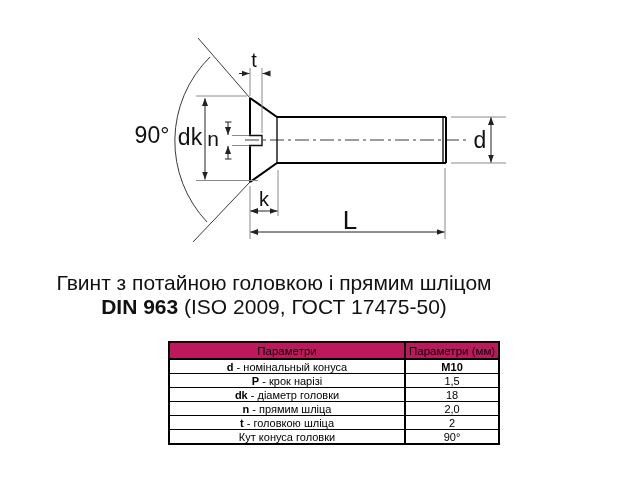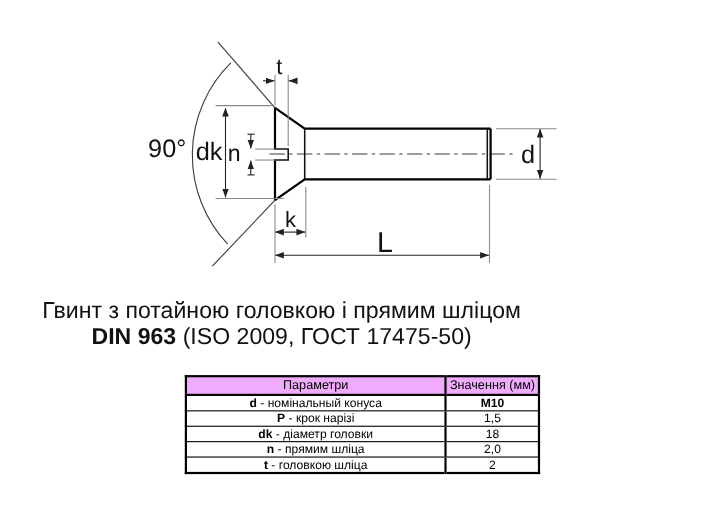--- a/index.html
+++ b/index.html
@@ -36,40 +36,41 @@
   
   .title-block {
     position: absolute;
     top: 271px;
     left: 0;
     width: 512px;
     text-align: center;
     font-size: 21px;
     line-height: 24px;
     color: #111;
+    padding-left: 18px;
   }
   .title-bold { font-weight: bold; }
   
   .spec-table {
     position: absolute;
     top: 341px;
     left: 168px;
     border-collapse: collapse;
     border: 2px solid #000;
     font-size: 11px;
     color: #000;
   }
   .spec-table th, .spec-table td {
     border: 1px solid #000;
     padding: 0 3px;
     text-align: center;
     white-space: nowrap;
   }
   .spec-table thead th {
-    background: #f0abfc;
+    background: #be185d;
     font-weight: normal;
     font-size: 11.5px;
     height: 15px;
     border-bottom: 2px solid #000;
   }
   .spec-table td { height: 13px; }
   .col-param { width: 228px; }
   .col-value { width: 72px; border-left: 2px solid #000 !important; }
   .p-prefix  { font-weight: bold; }
   .bold-val  { font-weight: bold; }
@@ -147,21 +148,21 @@
 
   <div class="title-block">
     <div>Гвинт з потайною головкою і прямим шліцом</div>
     <div><span class="title-bold">DIN 963</span><span> (ISO 2009, ГОСТ 17475-50)</span></div>
   </div>
 
   <table class="spec-table">
     <thead>
       <tr>
         <th class="col-param">Параметри</th>
-        <th class="col-value">Значення (мм)</th>
+        <th class="col-value">Параметри (мм)</th>
       </tr>
     </thead>
     <tbody>
       <tr>
         <td class="col-param"><span class="p-prefix">d</span><span> - номінальный конуса</span></td>
         <td class="col-value bold-val">M10</td>
       </tr>
       <tr>
         <td class="col-param"><span class="p-prefix">P</span><span> - крок нарізі</span></td>
         <td class="col-value">1,5</td>
@@ -171,16 +172,20 @@
         <td class="col-value">18</td>
       </tr>
       <tr>
         <td class="col-param"><span class="p-prefix">n</span><span> - прямим шліца</span></td>
         <td class="col-value">2,0</td>
       </tr>
       <tr>
         <td class="col-param"><span class="p-prefix">t</span><span> - головкою шліца</span></td>
         <td class="col-value">2</td>
       </tr>
+      <tr>
+        <td class="col-param"><span class="p-prefix"></span><span>Кут конуса головки</span></td>
+        <td class="col-value">90°</td>
+      </tr>
     </tbody>
   </table>
 
 </div>
 
 </body></html>

